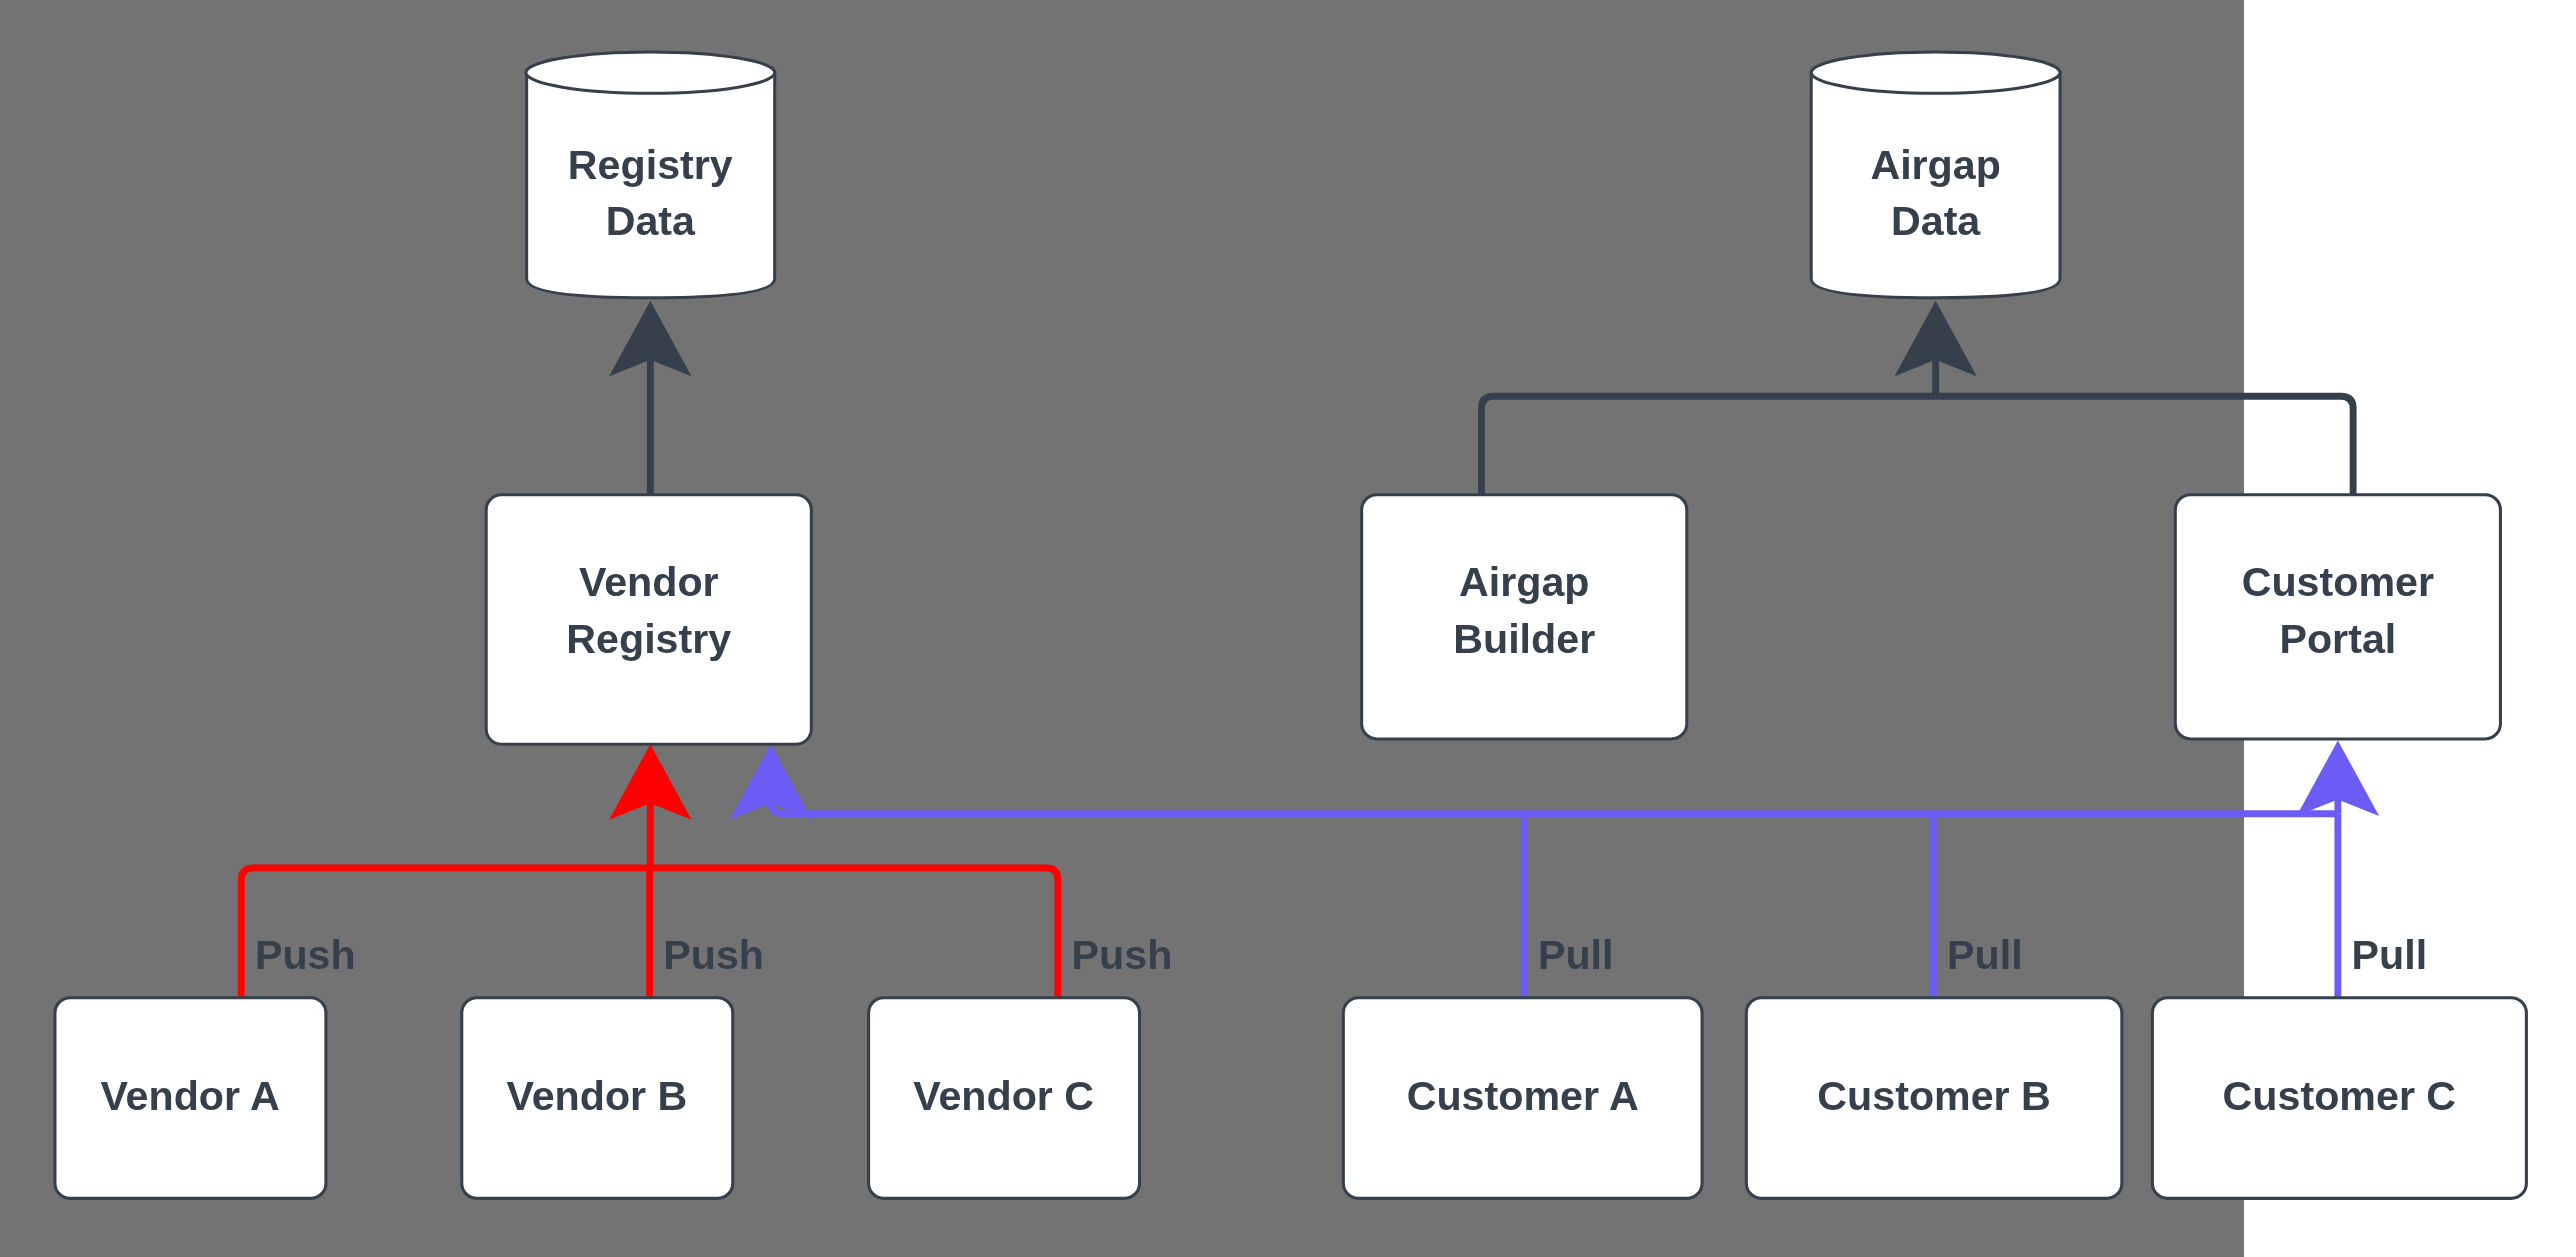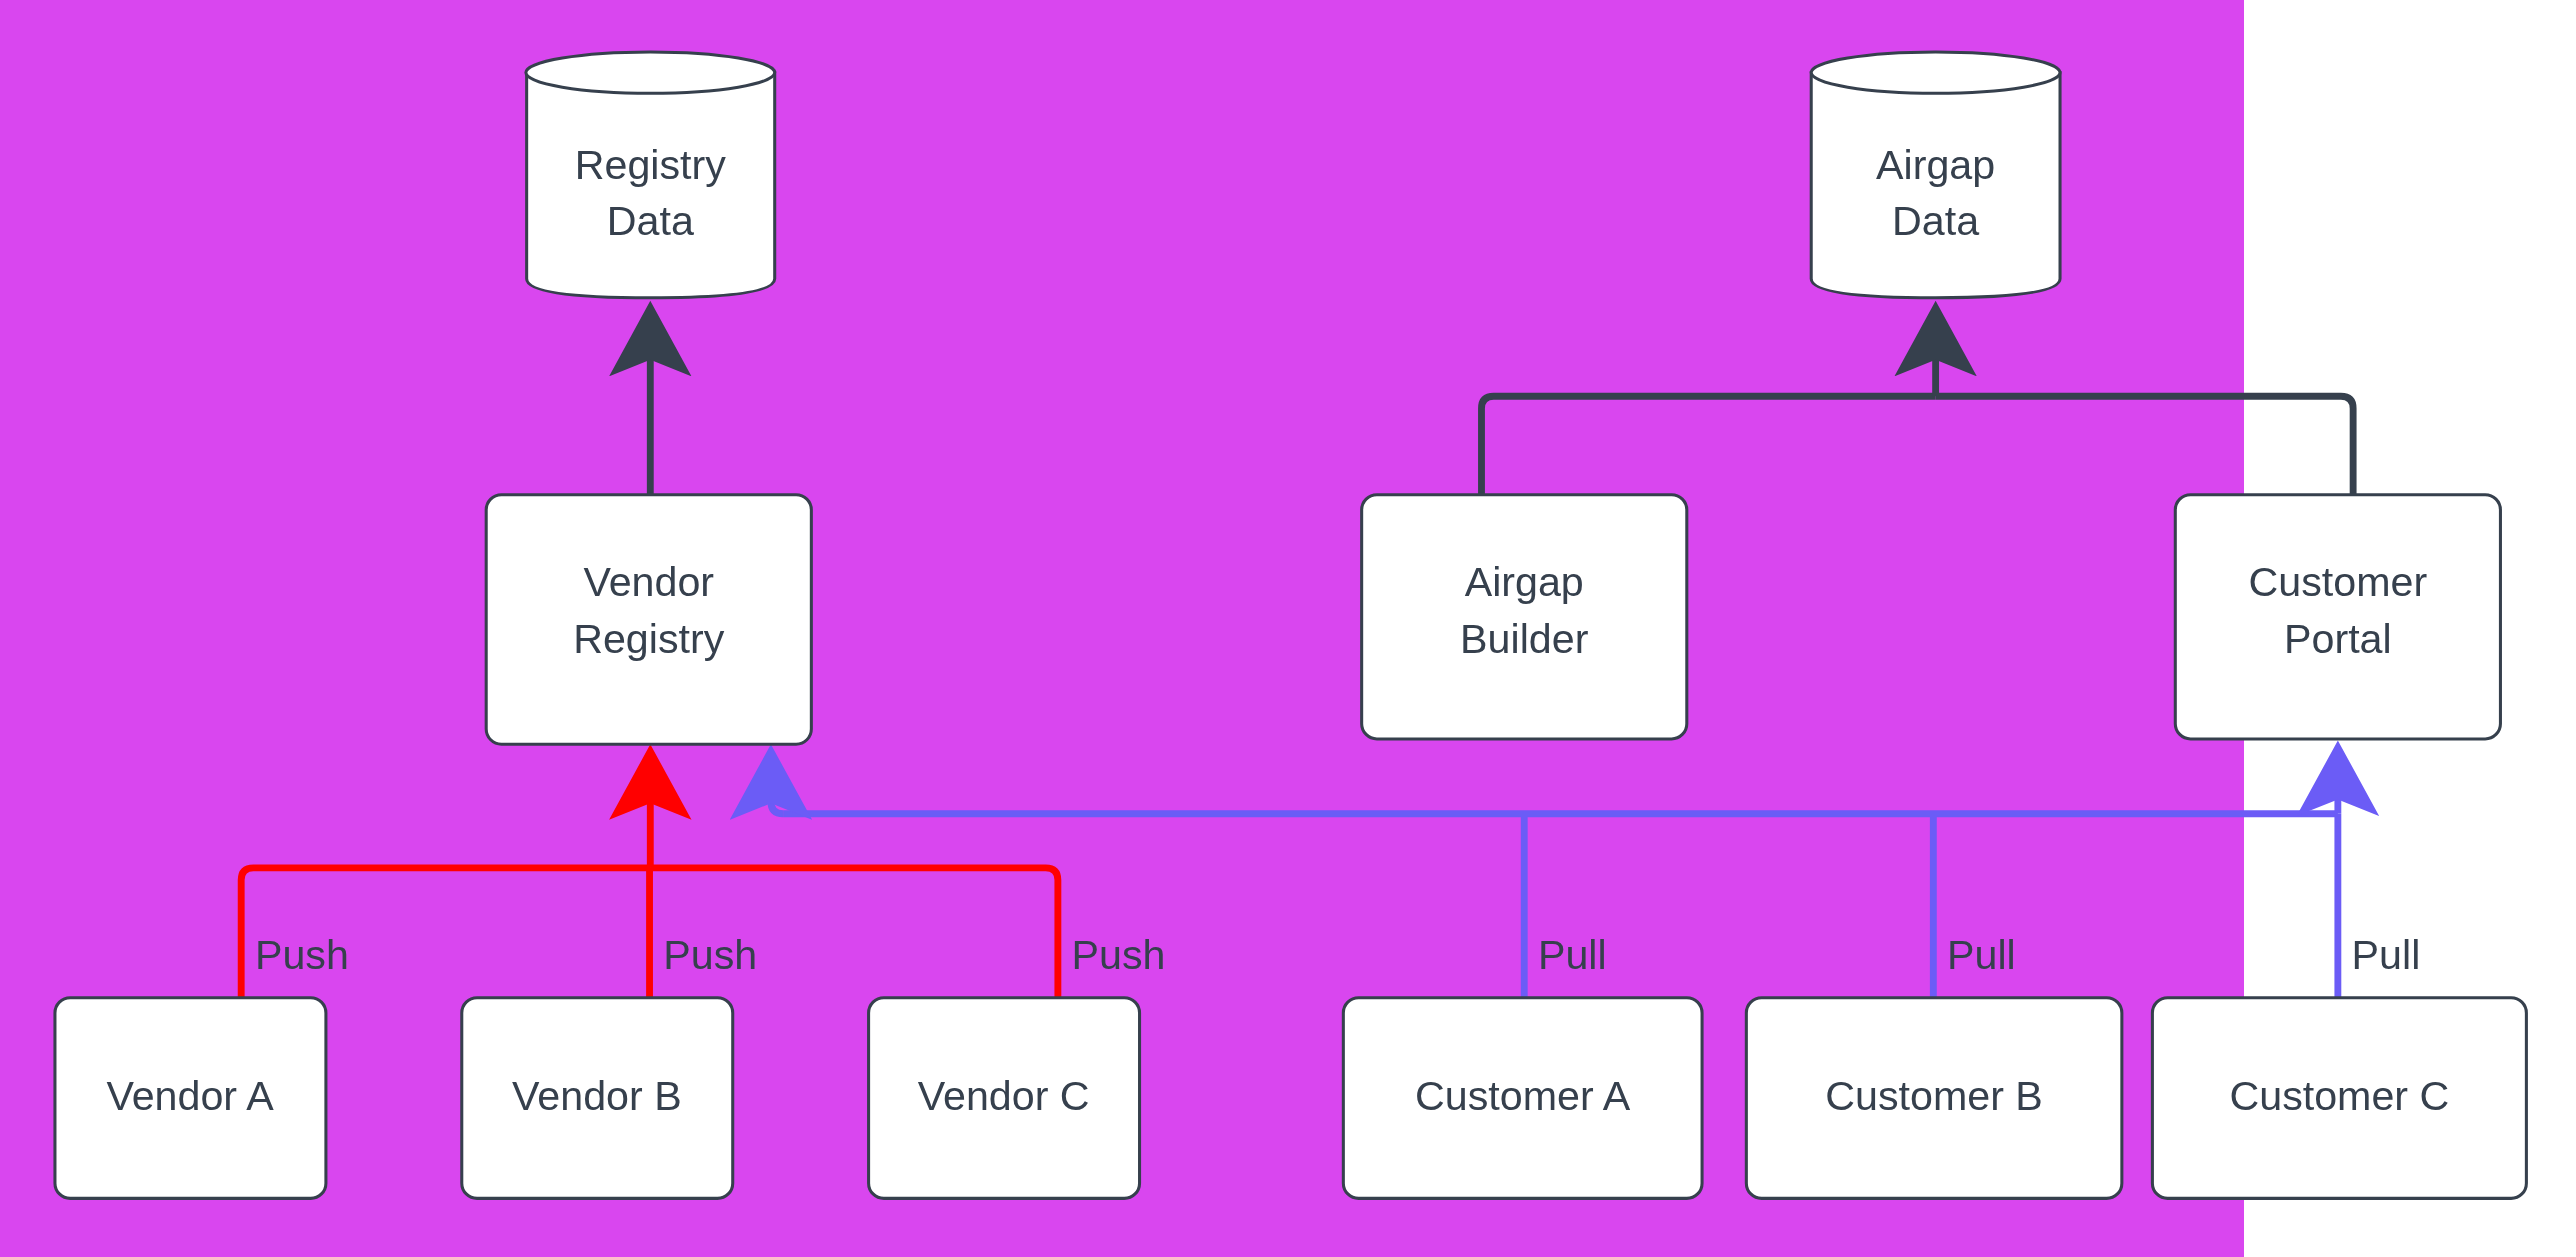--- a/index.html
+++ b/index.html
@@ -11,21 +11,22 @@
   body {
     width: 2576px;
     height: 1258px;
     font-family: "Liberation Sans", sans-serif;
     overflow: hidden;
   }
   #diagram-root {
     position: relative;
     width: 2244px;
     height: 1258px;
-    background: #d946ef;
+    background: #737373;
+    font-weight: bold;
   }
   svg#diagram-canvas {
     position: absolute;
     top: 0;
     left: 0;
     width: 2576px;
     height: 1258px;
     display: block;
   }
   .node-shape {

